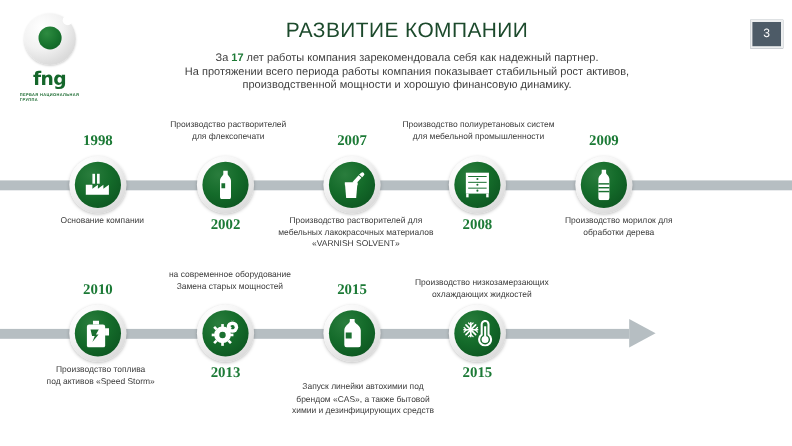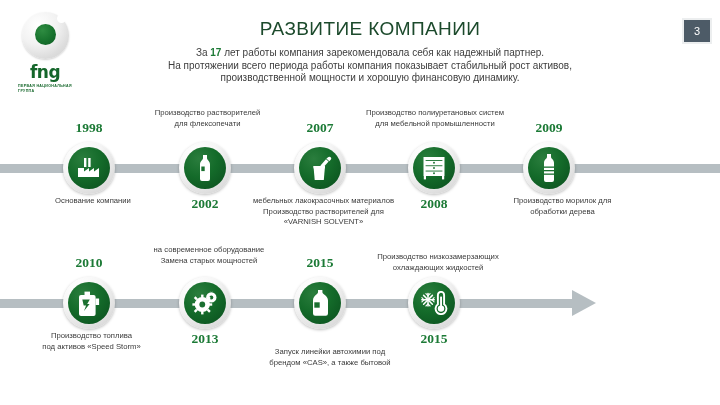--- a/index.html
+++ b/index.html
@@ -158,22 +158,22 @@
             <path d="M6.5 10 h11.5 l-1.2 14 H7.7 Z" fill="#fff"></path>
             <path d="M6.5 10 h11.5 v2.4 H6.5 z" fill="#fff"></path>
             <path d="M13.5 9.5 l5.5-6.2 2.6 2.3 -5.6 6.1 z" fill="#fff"></path>
             <path d="M19.4 2.6 l2.9 2.6 1.6-1.8 a1.6 1.6 0 0 0-.2-2.2 1.6 1.6 0 0 0-2.2-.1 z" fill="#fff"></path>
             <path d="M13.8 9.6 l2.5 2.2 -3.9 1.6 z" fill="#fff"></path>
           </svg>
         </div>
       </div>
       <div class="year" style="left: 285px; top: 120px;">2007</div>
       <div class="cap" style="left: 236px; width: 175px; top: 196px;">
+        <div>Производство растворителей  для</div>
         <div>мебельных лакокрасочных материалов</div>
-        <div>Производство растворителей  для</div>
         <div>«VARNISH SOLVENT»</div>
       </div>
       <div class="node" style="left: 408px; top: 142px;">
         <div class="disc">
           <svg width="24" height="24" viewBox="0 0 24 24">
             <rect x="1.5" y="1" width="21" height="19" fill="#fff"></rect>
             <rect x="3.6" y="4" width="16.8" height="0.9" fill="#1a7030"></rect>
             <rect x="3.6" y="9.3" width="16.8" height="0.9" fill="#1a7030"></rect>
             <rect x="3.6" y="14.6" width="16.8" height="0.9" fill="#1a7030"></rect>
             <circle cx="12" cy="6.7" r="0.95" fill="#1a7030"></circle>
@@ -255,20 +255,21 @@
           <svg width="19" height="26" viewBox="0 0 19 26">
             <path d="M7 0 h4.4 v2.3 c0 1.8 5.6 3.6 5.6 8.2 V23.6 a2.2 2.2 0 0 1-2.2 2.2 H4.2 A2.2 2.2 0 0 1 2 23.6 V10.5 C2 5.9 7 4.1 7 2.3 Z" fill="#fff"></path>
             <path d="M3.3 12.3 h5.4 v5.4 H3.3 z" fill="#1a7030"></path>
           </svg>
         </div>
       </div>
       <div class="year" style="left: 285px; top: 255px;">2015</div>
       <div class="cap" style="left: 240px; width: 180px; top: 331px; margin-top: 16px;">
         <div>Запуск линейки автохимии под</div>
         <div>брендом «CAS», а также бытовой</div>
+        <div>химии и дезинфицирующих средств</div>
       </div>
       <div class="node" style="left: 408px; top: 277px;">
         <div class="disc">
           <svg width="28" height="24" viewBox="0 0 28 24">
             <g fill="#fff" stroke="#fff" stroke-width="1.5" stroke-linecap="round">
               <line x1="8" y1="2.5" x2="8" y2="15"></line>
               <line x1="1.8" y1="8.8" x2="14.2" y2="8.8"></line>
               <line x1="3.6" y1="4.4" x2="12.4" y2="13.2"></line>
               <line x1="12.4" y1="4.4" x2="3.6" y2="13.2"></line>
             </g>

